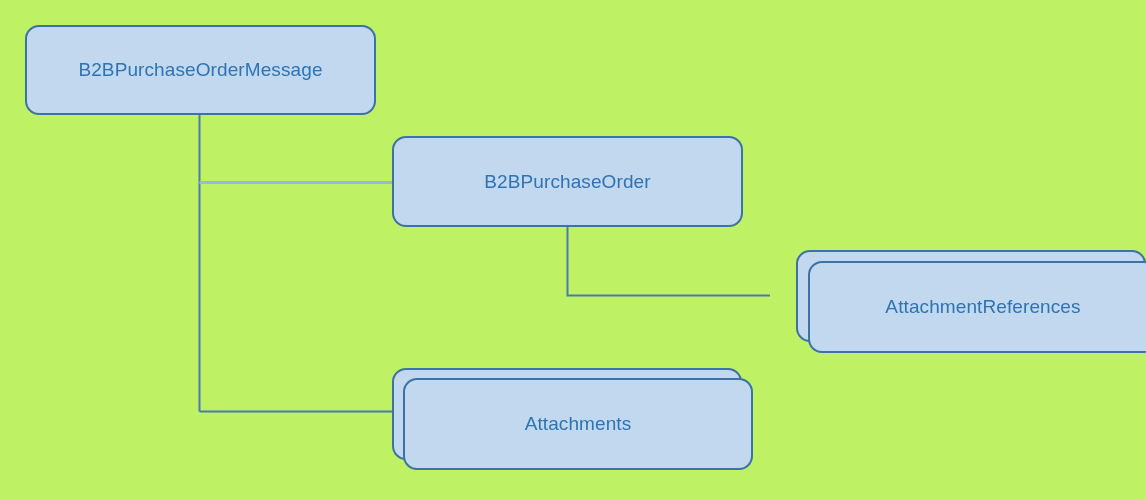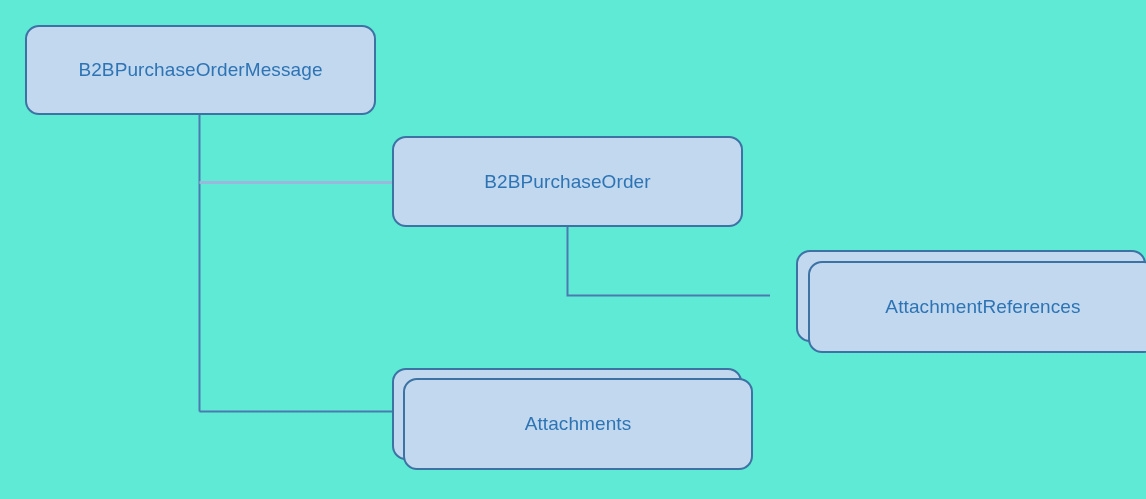--- a/index.html
+++ b/index.html
@@ -55,21 +55,21 @@
     font-size: 19px;
     font-weight: 400;
     letter-spacing: 0.1px;
     white-space: nowrap;
     user-select: none;
   }
 </style>
 </head>
 <body>
 
-<div id="diagram-canvas" style="background: #5eead4;">
+<div id="diagram-canvas" style="background: #bef264;">
 
   <svg id="connector-layer" viewBox="0 0 1146 499" width="1146" height="499" xmlns="http://www.w3.org/2000/svg">
 
     <path d="M 199.5 114 L 199.5 411.5" stroke="#4a7ab0" stroke-width="2" fill="none"></path>
 
     <path d="M 199.5 182.5 L 392 182.5" stroke="#9ab8dc" stroke-width="3" fill="none"></path>
 
     <path d="M 199.5 411.5 L 403 411.5" stroke="#4a7ab0" stroke-width="2" fill="none"></path>
 
     <path d="M 567.5 227 L 567.5 295.5 L 770 295.5" stroke="#4a7ab0" stroke-width="2" fill="none"></path>

